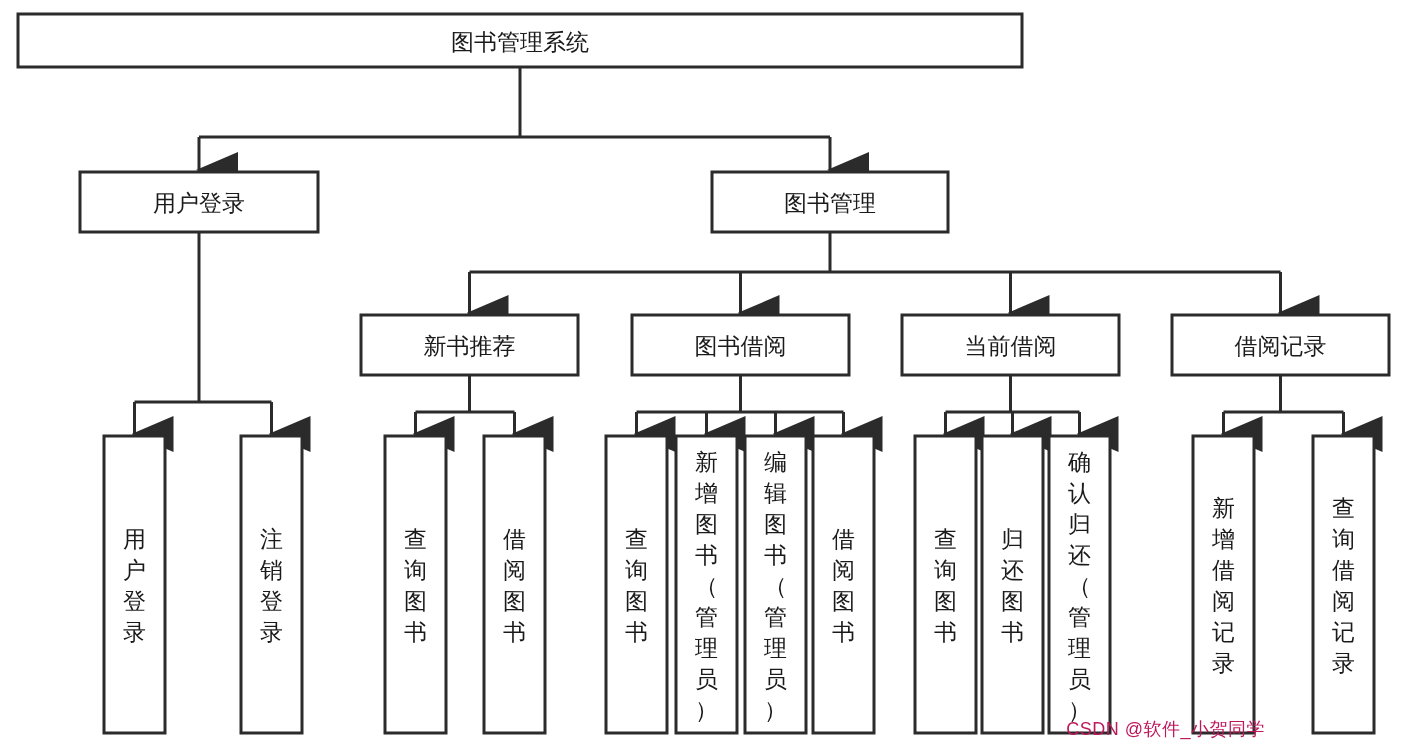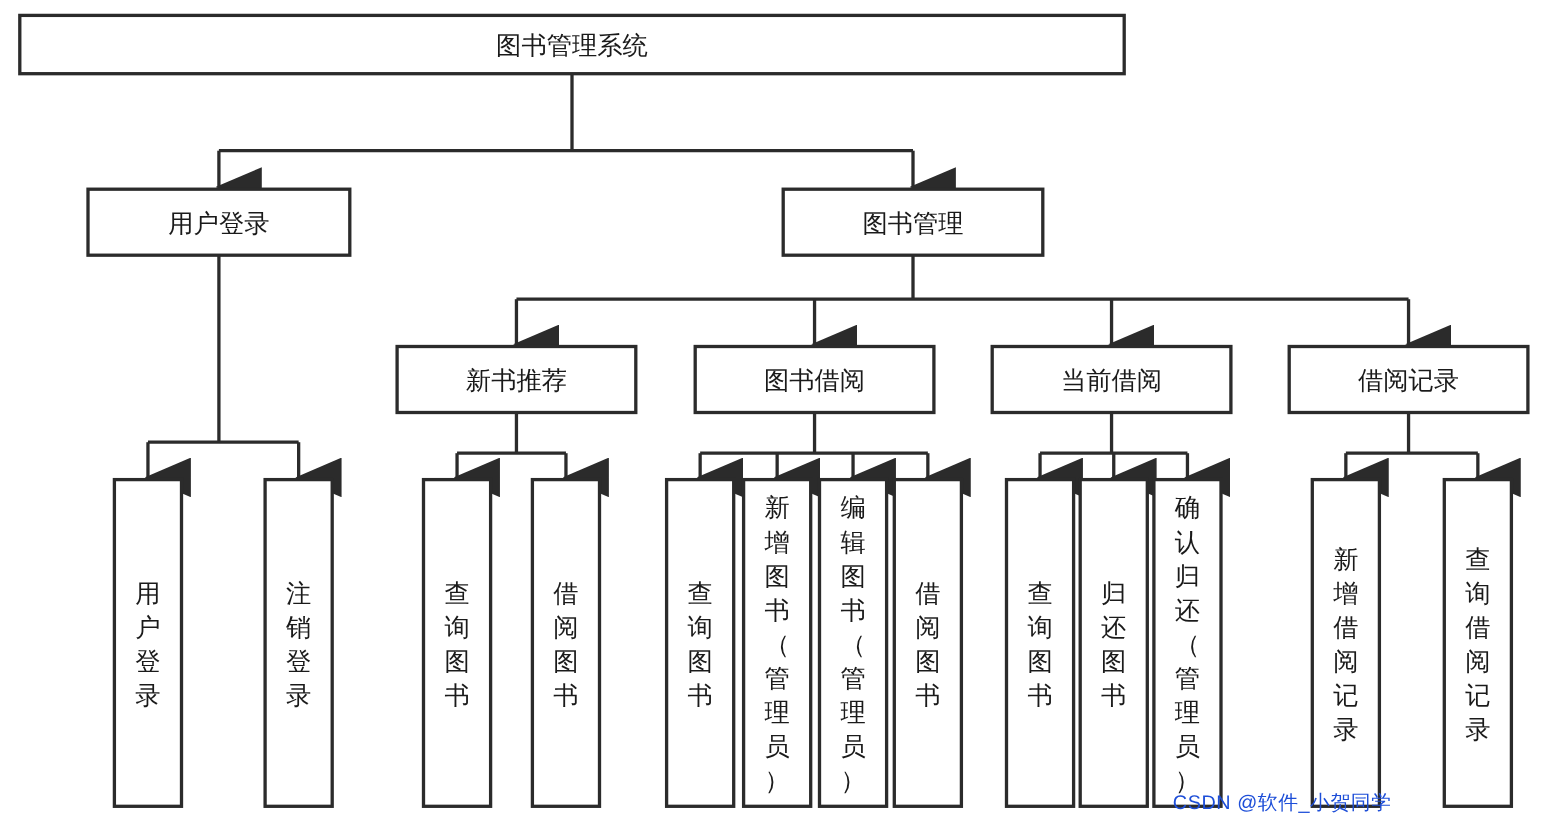--- a/index.html
+++ b/index.html
@@ -51,21 +51,21 @@
     font-size: 23px;
     fill: #1a1a1a;
     text-anchor: middle;
   }
   .watermark {
     position: absolute;
     right: 12px;
     bottom: 6px;
     font-family: "Liberation Sans", "DejaVu Sans", sans-serif;
     font-size: 18px;
-    color: #1d4ed8;
+    color: #be185d;
     white-space: nowrap;
     letter-spacing: 0.5px;
   }
 </style>
 </head>
 <body>
 
 <div id="diagram-root">
 
   <svg class="diagram" viewBox="0 0 1405 747">

